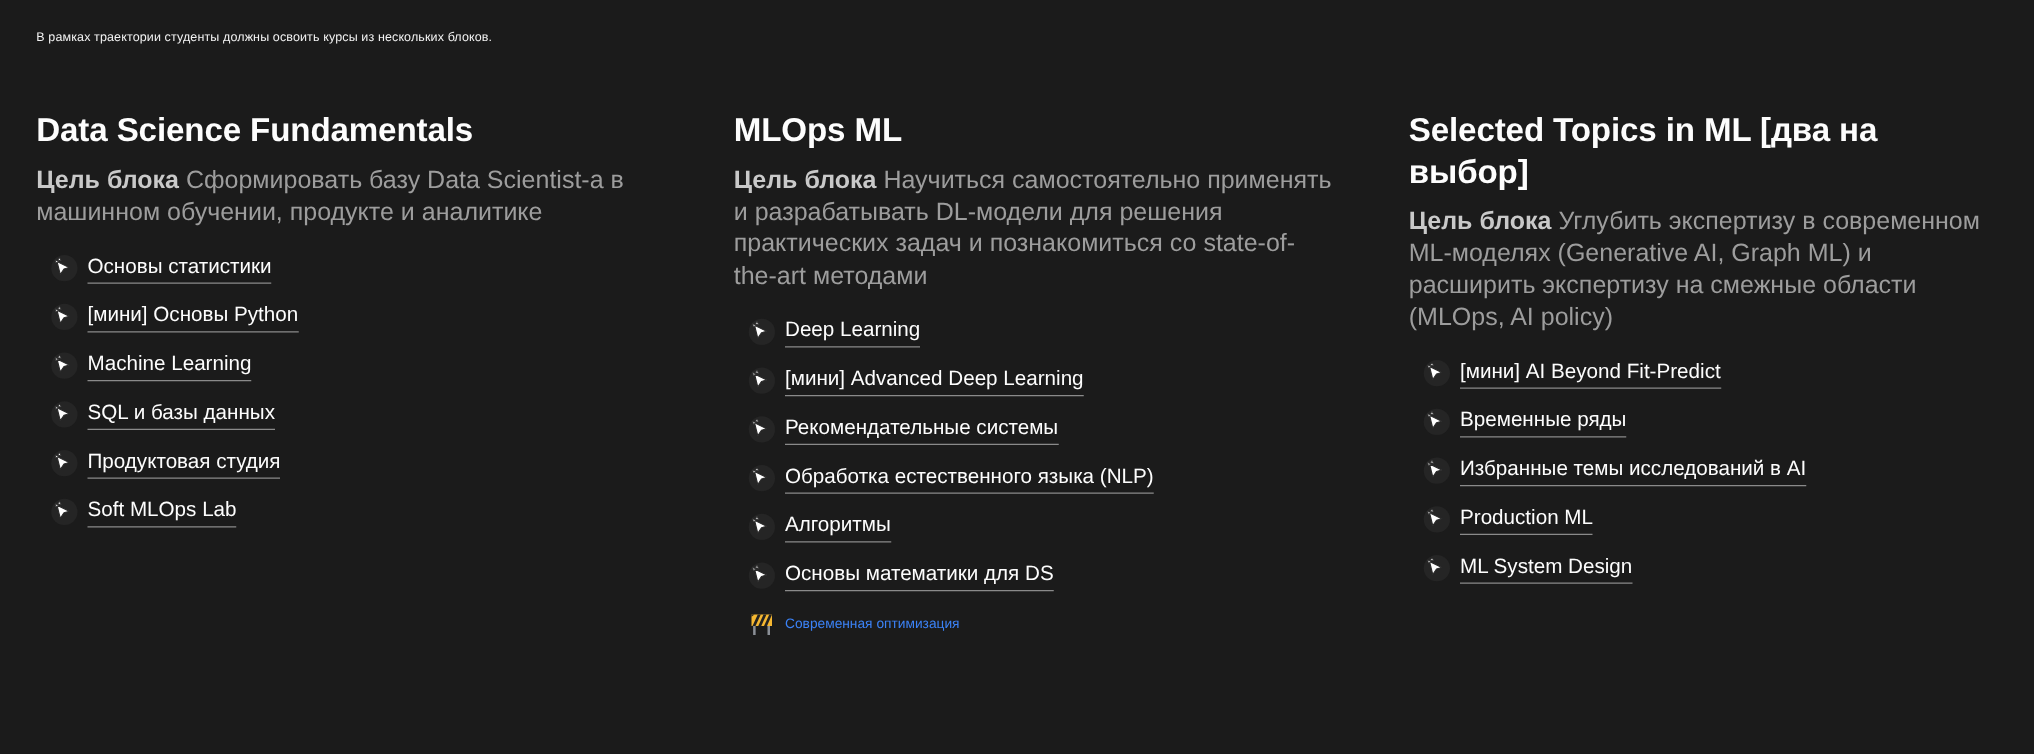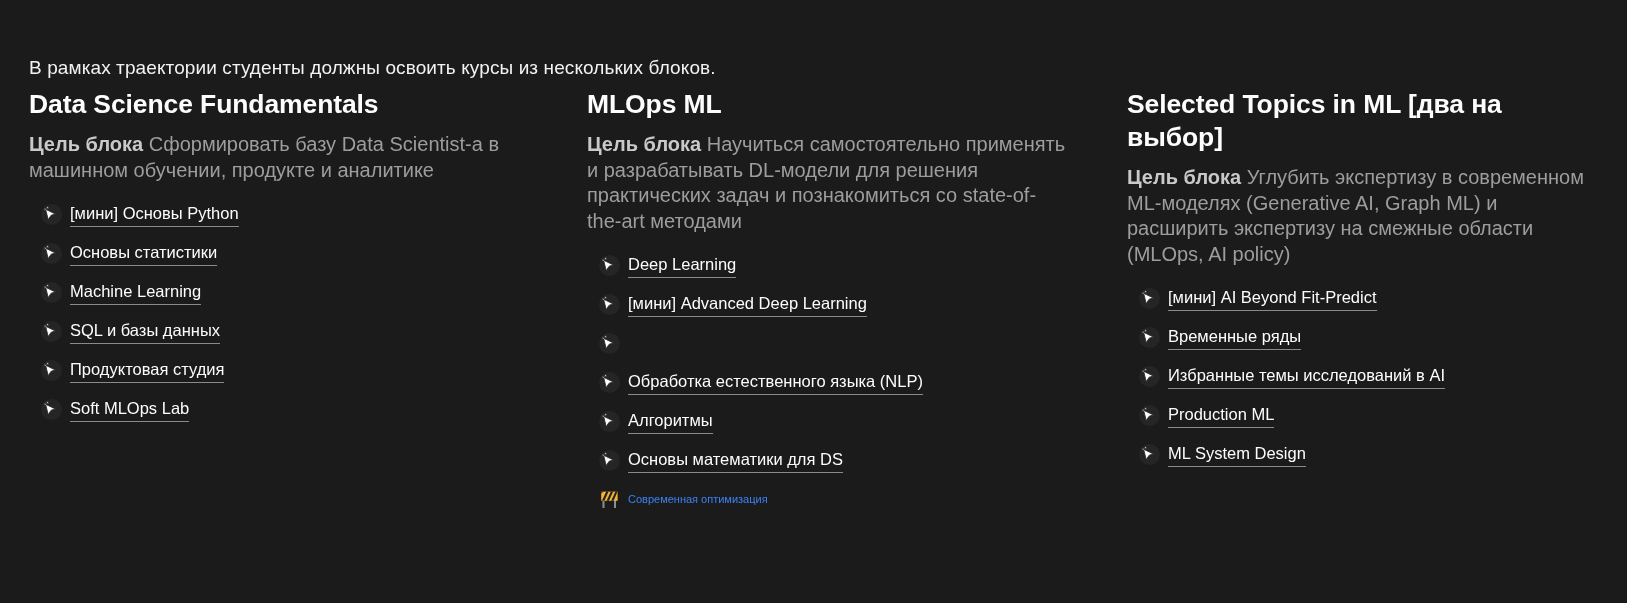--- a/index.html
+++ b/index.html
@@ -20,26 +20,25 @@
     width: 1627px;
     height: 603px;
     position: relative;
     padding: 0;
   }
 
   .intro {
     position: absolute;
     left: 29px;
     top: 20px;
-    font-size: 19px;
+    font-size: 10px;
     line-height: 22px;
     color: #f2f2f2;
     letter-spacing: 0.1px;
     white-space: nowrap;
-    margin-top: 37px;
   }
 
   .columns {
     position: absolute;
     left: 0;
     top: 88px;
     width: 1627px;
     display: flex;
     align-items: flex-start;
   }
@@ -150,32 +149,32 @@
       <ul class="course-list">
         <li class="course-item">
           <span class="course-icon">
             <span class="icon-circle"></span>
             <svg class="icon-svg" viewBox="0 0 23 23" xmlns="http://www.w3.org/2000/svg">
               <path d="M8.2 16.6 L5.6 6.2 L15.4 11.0 L11.2 12.2 Z" fill="#ffffff" stroke="#2b2b2b" stroke-width="0.9" stroke-linejoin="round"></path>
               <path d="M4.2 5.0 L7.0 6.3 L4.6 7.3 Z" fill="#f0f0f0" stroke="#2b2b2b" stroke-width="0.7"></path>
               <path d="M7.6 3.2 L9.0 5.6 L6.2 5.2 Z" fill="#f0f0f0" stroke="#2b2b2b" stroke-width="0.7"></path>
             </svg>
           </span>
+          <span class="course-link">Основы статистики</span>
+        </li>
+        <li class="course-item">
+          <span class="course-icon">
+            <span class="icon-circle"></span>
+            <svg class="icon-svg" viewBox="0 0 23 23" xmlns="http://www.w3.org/2000/svg">
+              <path d="M8.2 16.6 L5.6 6.2 L15.4 11.0 L11.2 12.2 Z" fill="#ffffff" stroke="#2b2b2b" stroke-width="0.9" stroke-linejoin="round"></path>
+              <path d="M4.2 5.0 L7.0 6.3 L4.6 7.3 Z" fill="#f0f0f0" stroke="#2b2b2b" stroke-width="0.7"></path>
+              <path d="M7.6 3.2 L9.0 5.6 L6.2 5.2 Z" fill="#f0f0f0" stroke="#2b2b2b" stroke-width="0.7"></path>
+            </svg>
+          </span>
           <span class="course-link">[мини] Основы Python</span>
-        </li>
-        <li class="course-item">
-          <span class="course-icon">
-            <span class="icon-circle"></span>
-            <svg class="icon-svg" viewBox="0 0 23 23" xmlns="http://www.w3.org/2000/svg">
-              <path d="M8.2 16.6 L5.6 6.2 L15.4 11.0 L11.2 12.2 Z" fill="#ffffff" stroke="#2b2b2b" stroke-width="0.9" stroke-linejoin="round"></path>
-              <path d="M4.2 5.0 L7.0 6.3 L4.6 7.3 Z" fill="#f0f0f0" stroke="#2b2b2b" stroke-width="0.7"></path>
-              <path d="M7.6 3.2 L9.0 5.6 L6.2 5.2 Z" fill="#f0f0f0" stroke="#2b2b2b" stroke-width="0.7"></path>
-            </svg>
-          </span>
-          <span class="course-link">Основы статистики</span>
         </li>
         <li class="course-item">
           <span class="course-icon">
             <span class="icon-circle"></span>
             <svg class="icon-svg" viewBox="0 0 23 23" xmlns="http://www.w3.org/2000/svg">
               <path d="M8.2 16.6 L5.6 6.2 L15.4 11.0 L11.2 12.2 Z" fill="#ffffff" stroke="#2b2b2b" stroke-width="0.9" stroke-linejoin="round"></path>
               <path d="M4.2 5.0 L7.0 6.3 L4.6 7.3 Z" fill="#f0f0f0" stroke="#2b2b2b" stroke-width="0.7"></path>
               <path d="M7.6 3.2 L9.0 5.6 L6.2 5.2 Z" fill="#f0f0f0" stroke="#2b2b2b" stroke-width="0.7"></path>
             </svg>
           </span>
@@ -248,20 +247,21 @@
         </li>
         <li class="course-item">
           <span class="course-icon">
             <span class="icon-circle"></span>
             <svg class="icon-svg" viewBox="0 0 23 23" xmlns="http://www.w3.org/2000/svg">
               <path d="M8.2 16.6 L5.6 6.2 L15.4 11.0 L11.2 12.2 Z" fill="#ffffff" stroke="#2b2b2b" stroke-width="0.9" stroke-linejoin="round"></path>
               <path d="M4.2 5.0 L7.0 6.3 L4.6 7.3 Z" fill="#f0f0f0" stroke="#2b2b2b" stroke-width="0.7"></path>
               <path d="M7.6 3.2 L9.0 5.6 L6.2 5.2 Z" fill="#f0f0f0" stroke="#2b2b2b" stroke-width="0.7"></path>
             </svg>
           </span>
+          <span class="course-link">Рекомендательные системы</span>
         </li>
         <li class="course-item">
           <span class="course-icon">
             <span class="icon-circle"></span>
             <svg class="icon-svg" viewBox="0 0 23 23" xmlns="http://www.w3.org/2000/svg">
               <path d="M8.2 16.6 L5.6 6.2 L15.4 11.0 L11.2 12.2 Z" fill="#ffffff" stroke="#2b2b2b" stroke-width="0.9" stroke-linejoin="round"></path>
               <path d="M4.2 5.0 L7.0 6.3 L4.6 7.3 Z" fill="#f0f0f0" stroke="#2b2b2b" stroke-width="0.7"></path>
               <path d="M7.6 3.2 L9.0 5.6 L6.2 5.2 Z" fill="#f0f0f0" stroke="#2b2b2b" stroke-width="0.7"></path>
             </svg>
           </span>

